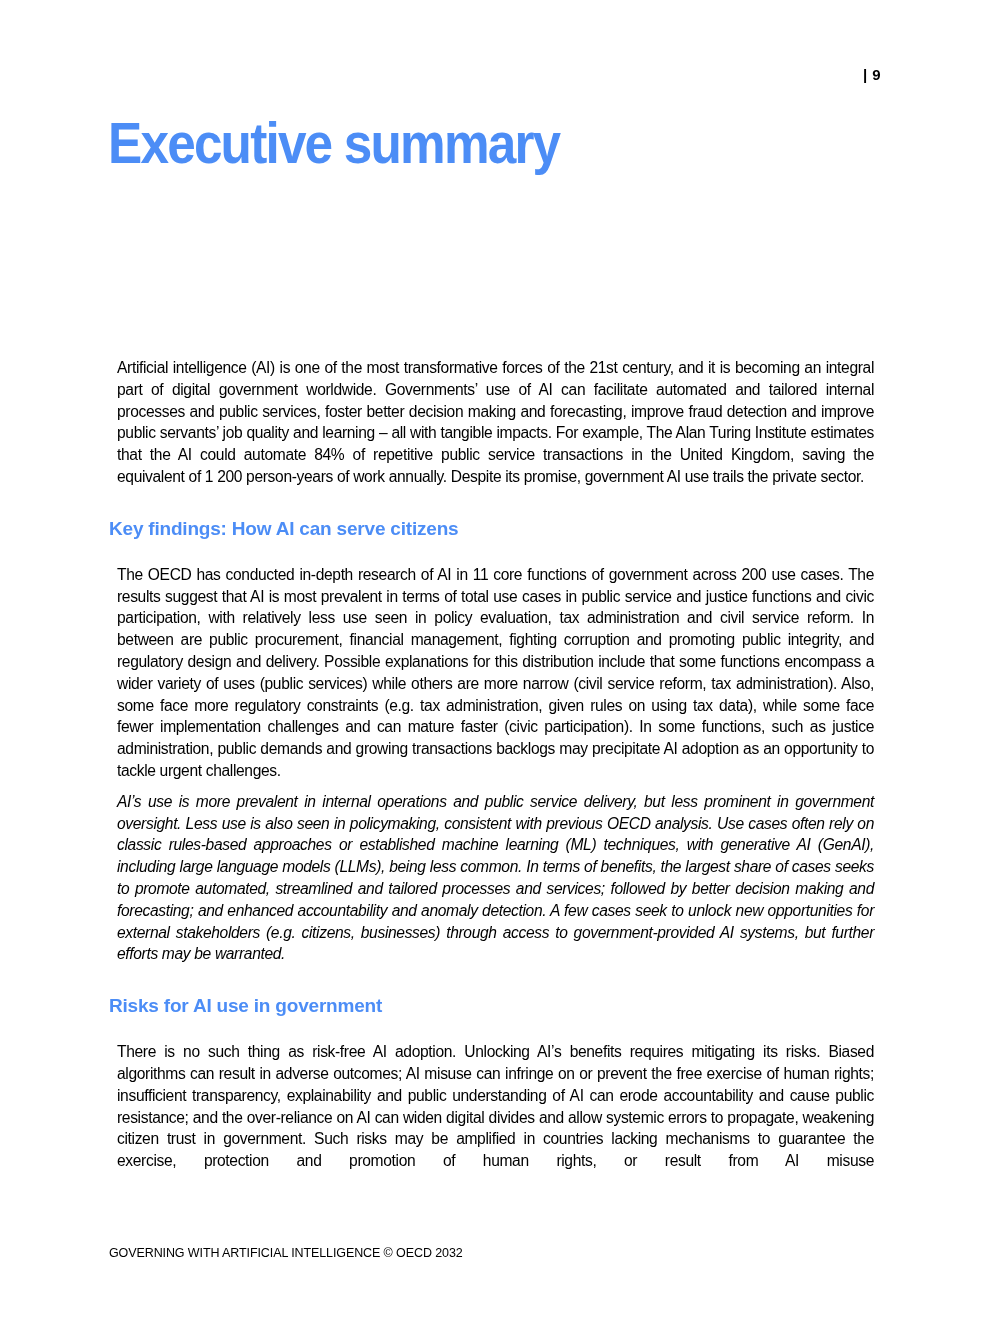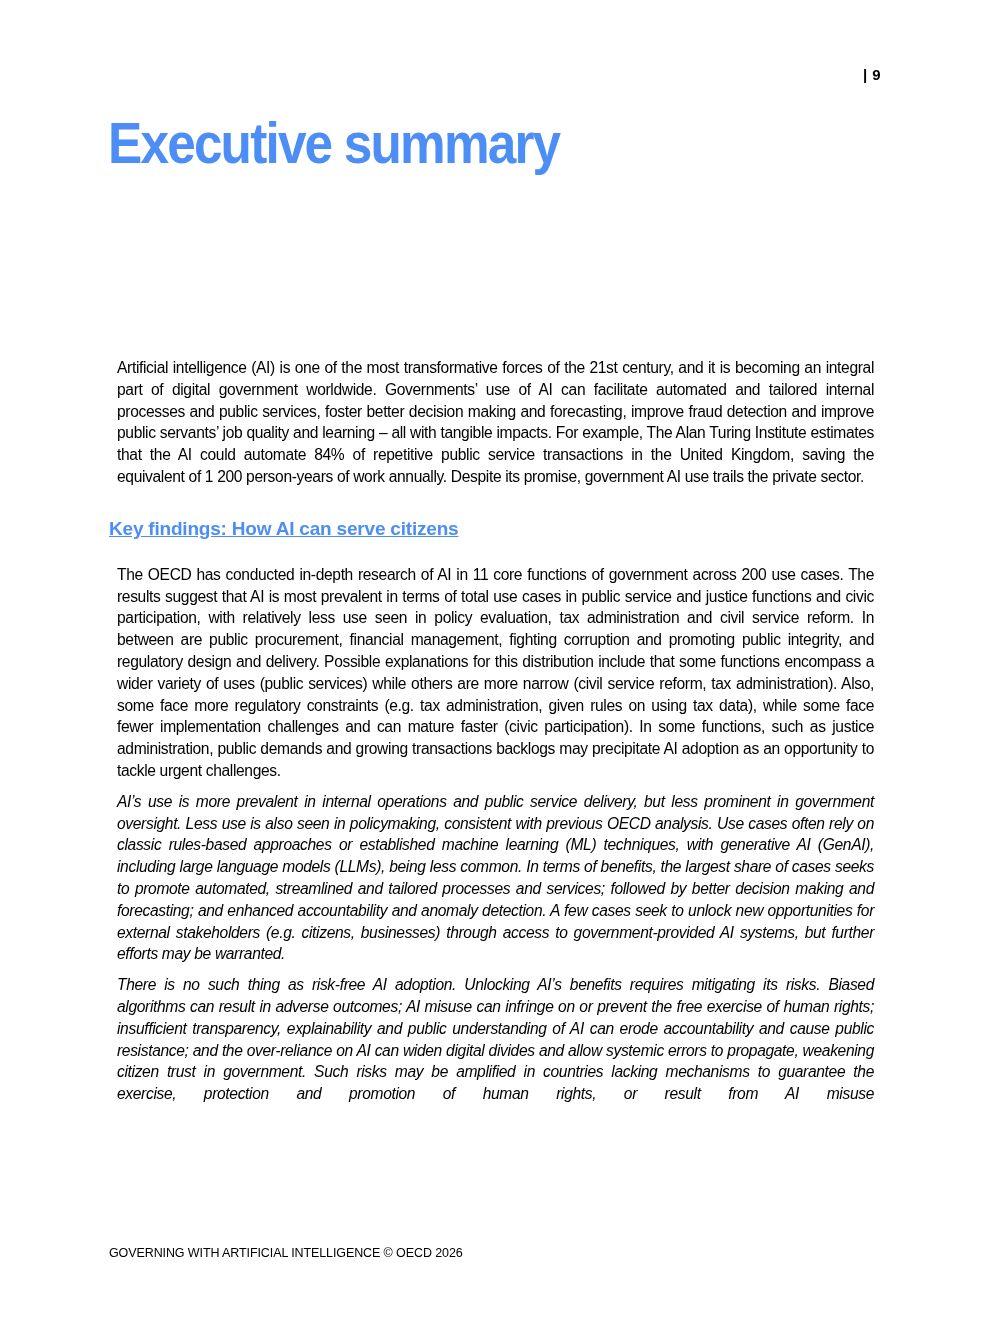--- a/index.html
+++ b/index.html
@@ -3,34 +3,35 @@
   <meta charset="utf-8">
   <style>
     html, body { margin: 0; padding: 0; background: #ffffff; }
     body { width: 992px; height: 1323px; position: relative; overflow: hidden; font-family: "Liberation Sans", sans-serif; color: #000; }
     .page-num { position: absolute; top: 66px; left: 863px; font-size: 15px; font-weight: bold; letter-spacing: 0.5px; }
     .title { position: absolute; top: 110px; left: 108px; margin: 0; font-size: 57px; font-weight: bold; color: #4c8df6; letter-spacing: -2px; transform: scaleX(0.9); transform-origin: left top; white-space: nowrap; }
     .content { position: absolute; top: 349px; left: 109px; width: 773px; }
     p { margin: 8px; font-size: 15.6px; line-height: 21.8px; text-align: justify; letter-spacing: -0.35px; }
     p + p { margin-top: 9px; font-style: italic; }
     h2 { margin: 0; font-size: 19px; font-weight: bold; color: #4c8df6; letter-spacing: -0.2px; }
-    .h-key { margin-top: 30px; margin-bottom: 24px; text-decoration: underline; }
+    .h-key { margin-top: 30px; margin-bottom: 24px; }
     .h-risk { margin-top: 30px; margin-bottom: 24px; }
     .footer { position: absolute; top: 1246px; left: 109px; font-size: 12.5px; letter-spacing: -0.1px; }
   </style>
 </head>
 <body>
 
 <div class="page-num">| 9</div>
 
 <h1 class="title">Executive summary</h1>
 
 <div class="content">
   <p>Artificial intelligence (AI) is one of the most transformative forces of the 21st century, and it is becoming an integral part of digital government worldwide. Governments’ use of AI can facilitate automated and tailored internal processes and public services, foster better decision making and forecasting, improve fraud detection and improve public servants’ job quality and learning – all with tangible impacts. For example, The Alan Turing Institute estimates that the AI could automate 84% of repetitive public service transactions in the United Kingdom, saving the equivalent of 1 200 person-years of work annually. Despite its promise, government AI use trails the private sector.</p>
 
   <h2 class="h-key">Key findings: How AI can serve citizens</h2>
   <p>The OECD has conducted in-depth research of AI in 11 core functions of government across 200 use cases. The results suggest that AI is most prevalent in terms of total use cases in public service and justice functions and civic participation, with relatively less use seen in policy evaluation, tax administration and civil service reform. In between are public procurement, financial management, fighting corruption and promoting public integrity, and regulatory design and delivery. Possible explanations for this distribution include that some functions encompass a wider variety of uses (public services) while others are more narrow (civil service reform, tax administration). Also, some face more regulatory constraints (e.g. tax administration, given rules on using tax data), while some face fewer implementation challenges and can mature faster (civic participation). In some functions, such as justice administration, public demands and growing transactions backlogs may precipitate AI adoption as an opportunity to tackle urgent challenges.</p>
   <p>AI’s use is more prevalent in internal operations and public service delivery, but less prominent in government oversight. Less use is also seen in policymaking, consistent with previous OECD analysis. Use cases often rely on classic rules-based approaches or established machine learning (ML) techniques, with generative AI (GenAI), including large language models (LLMs), being less common. In terms of benefits, the largest share of cases seeks to promote automated, streamlined and tailored processes and services; followed by better decision making and forecasting; and enhanced accountability and anomaly detection. A few cases seek to unlock new opportunities for external stakeholders (e.g. citizens, businesses) through access to government-provided AI systems, but further efforts may be warranted.</p>
 
+  <h2 class="h-risk">Risks for AI use in government</h2>
   <p style="text-align-last: justify;">There is no such thing as risk-free AI adoption. Unlocking AI’s benefits requires mitigating its risks. Biased algorithms can result in adverse outcomes; AI misuse can infringe on or prevent the free exercise of human rights; insufficient transparency, explainability and public understanding of AI can erode accountability and cause public resistance; and the over-reliance on AI can widen digital divides and allow systemic errors to propagate, weakening citizen trust in government. Such risks may be amplified in countries lacking mechanisms to guarantee the exercise, protection and promotion of human rights, or result from AI misuse</p>
 </div>
 
-<div class="footer">GOVERNING WITH ARTIFICIAL INTELLIGENCE © OECD 2026</div>
+<div class="footer">GOVERNING WITH ARTIFICIAL INTELLIGENCE © OECD 2032</div>
 
 </body></html>

